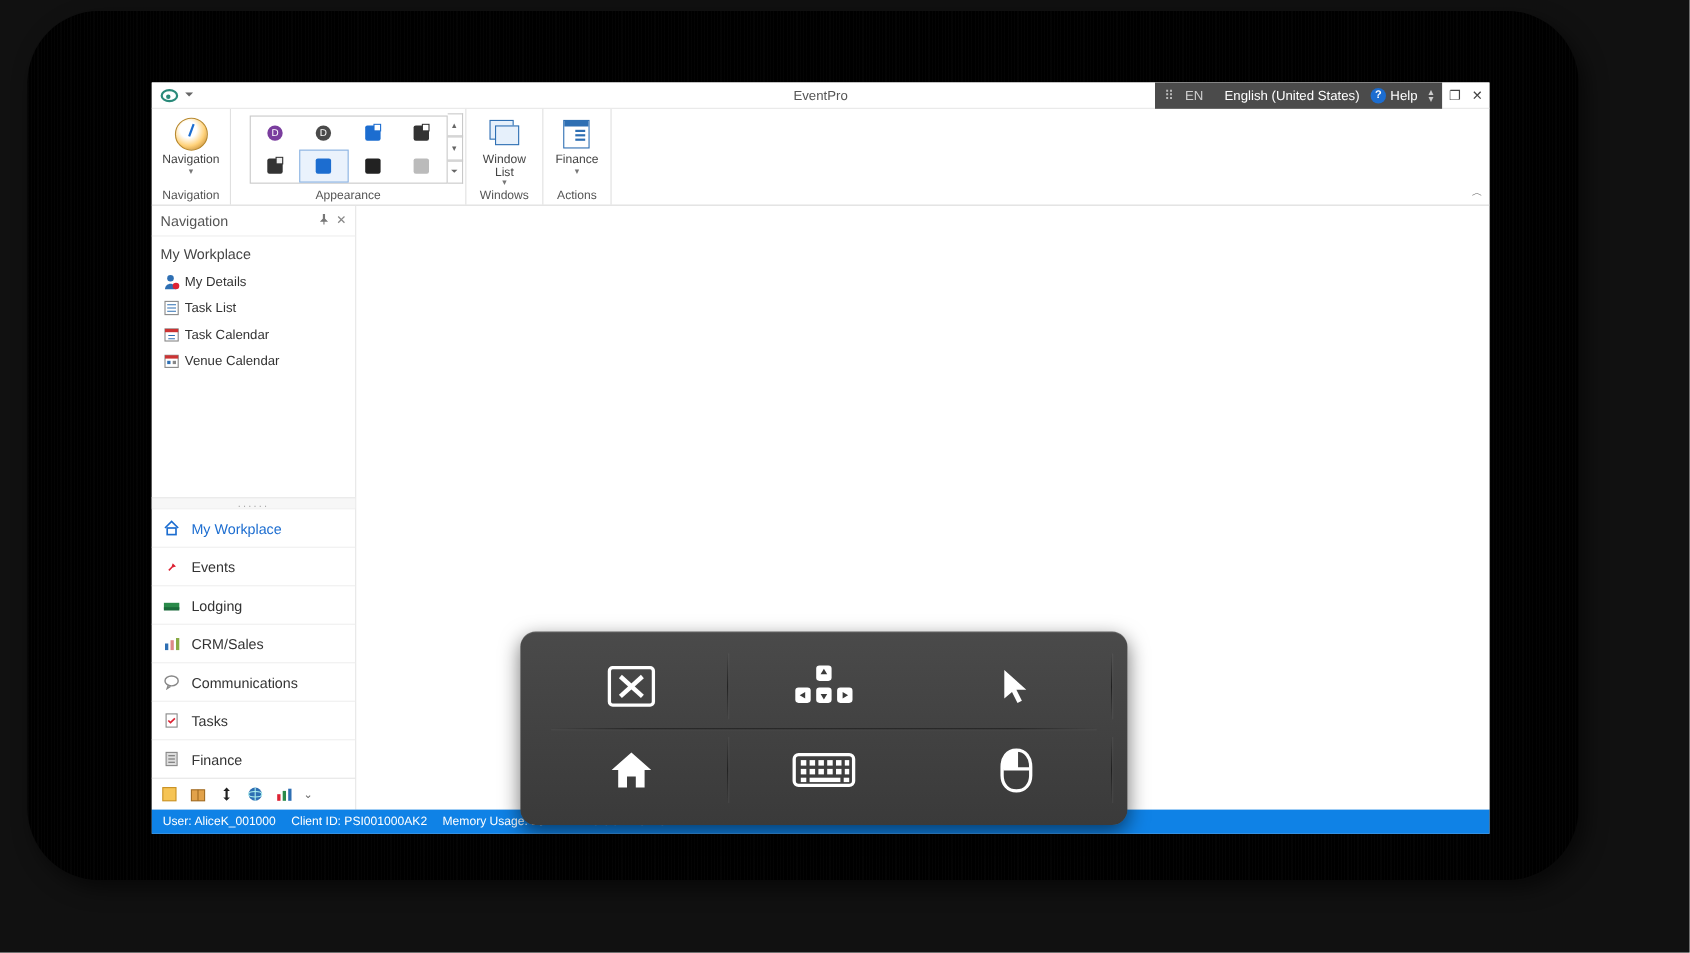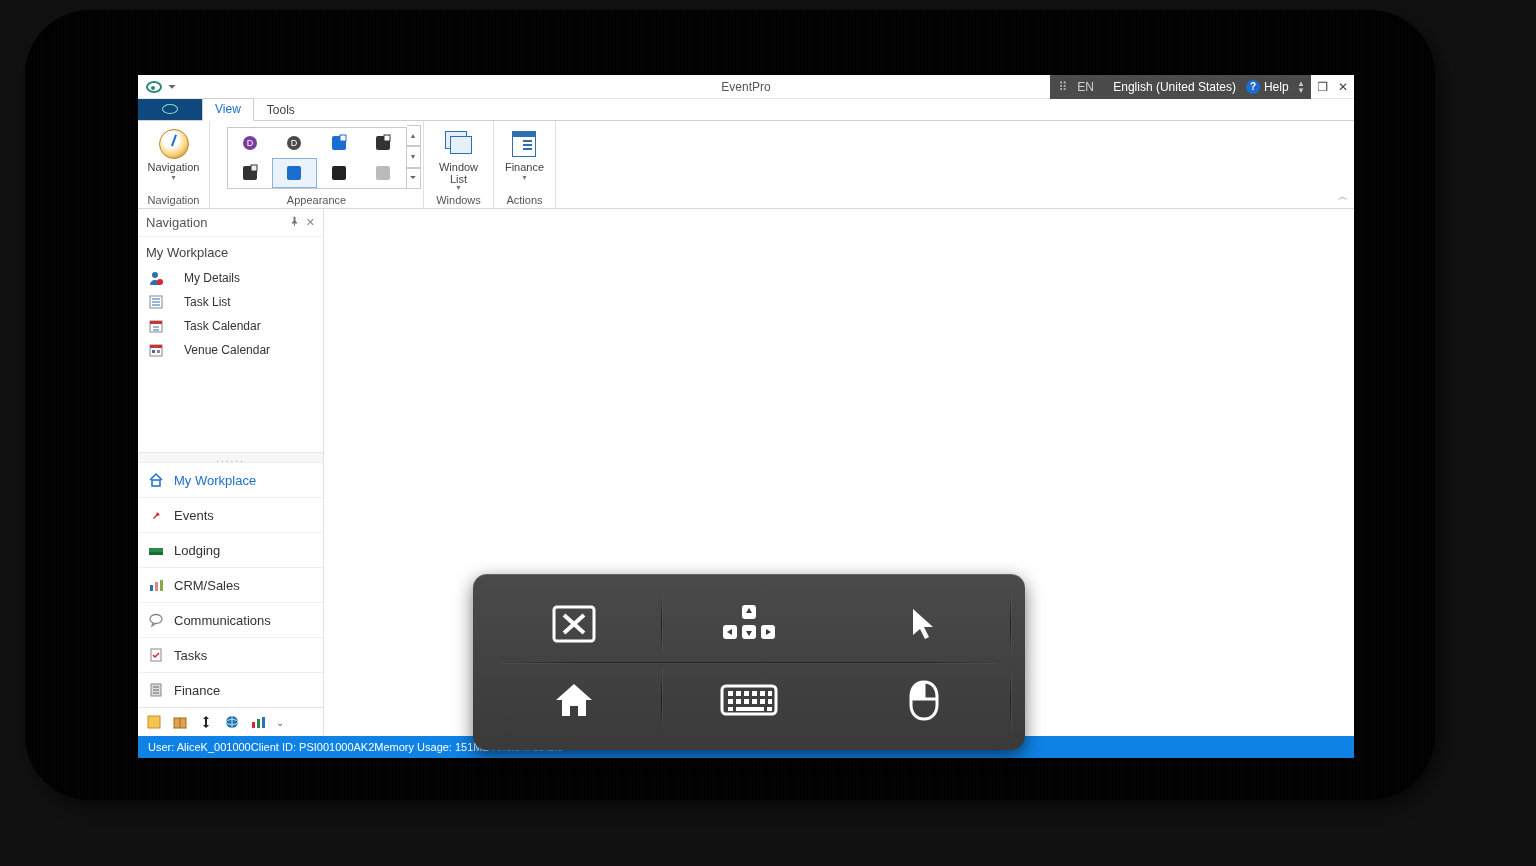--- a/index.html
+++ b/index.html
@@ -182,21 +182,21 @@
   .nav-header{
     height:28px;display:flex;align-items:center;
     padding:0 8px;font-size:13px;color:#555;
     border-bottom:1px solid #eee;
   }
   .nav-header .tools{margin-left:auto;display:flex;gap:6px;color:#888;font-size:11px;}
   .section-title{
     font-size:13px;color:#444;padding:8px 8px 6px;
   }
   .tree-item{
-    display:flex;align-items:center;gap:20px;
+    display:flex;align-items:center;gap:4px;
     font-size:12px;color:#333;padding:4px 8px 4px 10px;
     cursor:default;
   }
   .tree-item .ti-ic{width:16px;height:16px;display:flex;align-items:center;justify-content:center;}
   .splitter{
     height:10px;text-align:center;color:#aaa;font-size:10px;
     letter-spacing:2px;border-top:1px solid #e8e8e8;
     background:#f7f7f7;
   }
   .cat-list{flex:0 0 auto;}
@@ -212,21 +212,21 @@
     display:flex;gap:10px;padding:6px 8px;align-items:center;
   }
   .nav-footer .f-ic{width:16px;height:16px;}
 
   .content{flex:1;background:#fff;}
 
   
   .statusbar{
     height:22px;background:#0f82e6;color:#fff;
     display:flex;align-items:center;font-size:11px;
-    padding:0 10px;
+    padding:0 10px;gap:14px;
   }
   .statusbar .dim{color:rgba(255,255,255,0.55);}
 
   
   .rc-toolbar{
     position:absolute;
     left:448px; top:564px;
     width:552px;height:176px;
     background:linear-gradient(#4a4a4a,#3a3a3a);
     border-radius:14px;
@@ -282,27 +282,20 @@
           </span>
           <span style="font-size:9px;color:#ccc;line-height:7px;">▴<br>▾</span>
         </div>
         <div class="win-btns">
           <span>❐</span>
           <span>✕</span>
         </div>
       </div>
     </div>
 
-    <div class="ribbon-tabs">
-      <div class="file-tab">
-        <span class="mini-logo"></span>
-      </div>
-      <div class="r-tab active">View</div>
-      <div class="r-tab">Tools</div>
-    </div>
 
     <div class="ribbon">
 
       <div class="rgroup" style="width:72px;">
         <div class="big-btn">
           <div class="ic">
               <div class="nav-ic"></div>
             </div>
           <span>Navigation</span>
           <span class="dd">▾</span>

